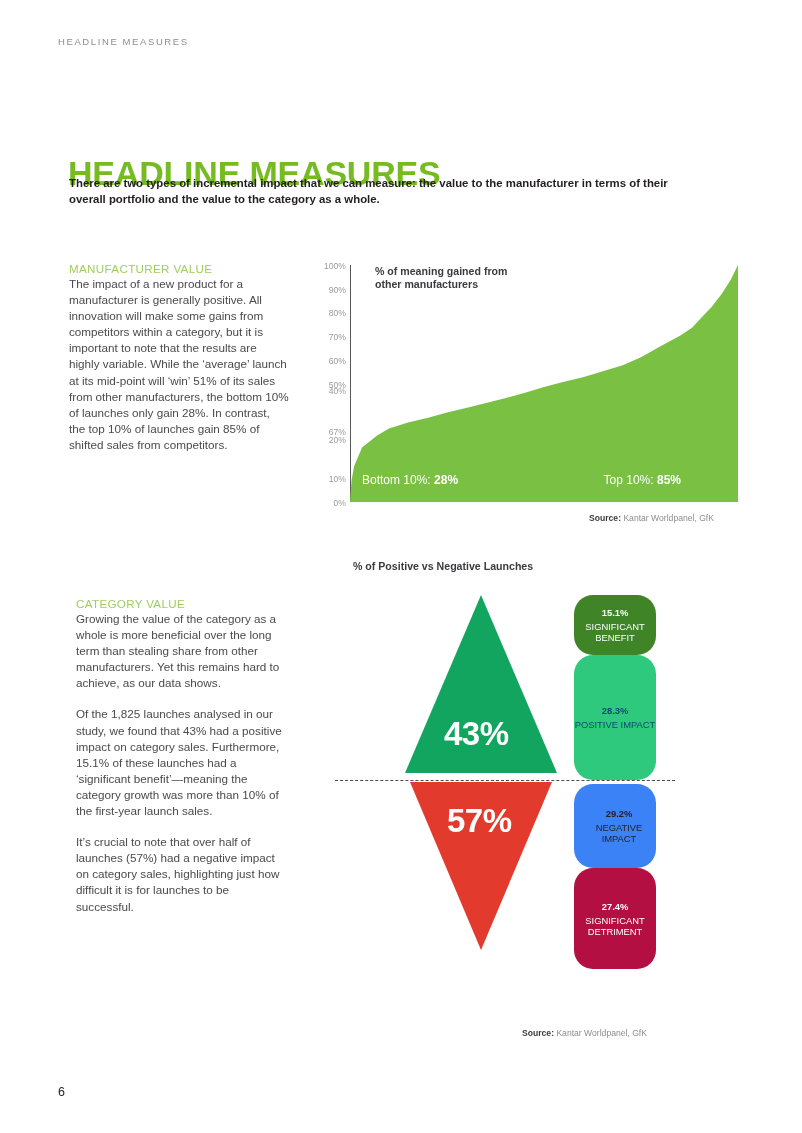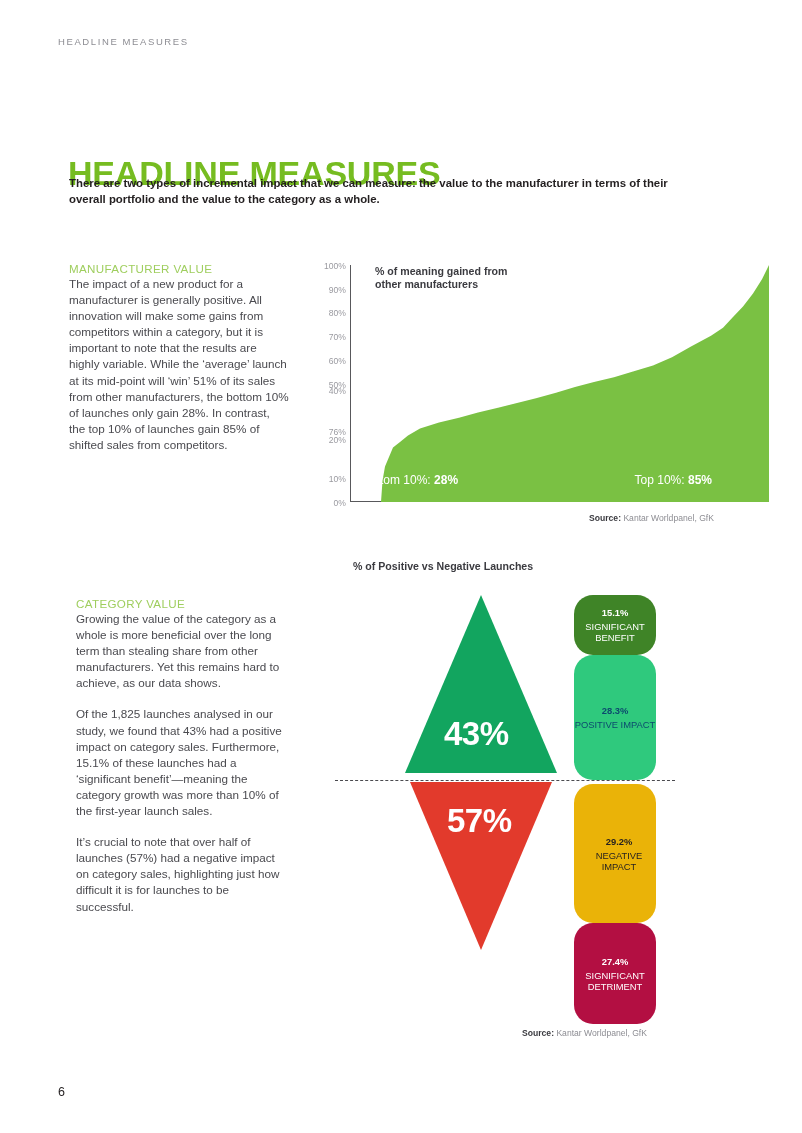--- a/index.html
+++ b/index.html
@@ -110,21 +110,20 @@
     top: 0;
     width: 28px;
     height: 100%;
   }
   #plot-area {
     position: absolute;
     left: 32px;
     top: 3px;
     width: 343px;
     height: 237px;
-    padding-left: 31px;
   }
   #axis-line-v {
     position: absolute;
     left: 32px;
     top: 3px;
     width: 1.4px;
     height: 237px;
     background: #58585b;
   }
   #axis-line-h {
@@ -244,21 +243,21 @@
   }
   .seg-name {
     font-size: 9.4px;
     font-weight: 400;
     line-height: 11px;
     margin-top: 2px;
     text-transform: uppercase;
   }
   #seg-sig-benefit  { height: 60px;  background: #3f8427; color: #ffffff; }
   #seg-pos-impact   { height: 125px; background: #2fc97d; color: #0c4a6e; }
-  #seg-neg-impact   { height: 139px; background: #eab308; color: #231f20; margin-top: 4px; padding-left: 8px; }
+  #seg-neg-impact   { height: 84px; background: #3b82f6; color: #231f20; margin-top: 4px; padding-left: 8px; }
   #seg-sig-detriment{ height: 101px; background: #b30f42; color: #ffffff; }
 
   
   #page-number {
     position: absolute;
     left: 58px;
     top: 1085px;
     font-size: 12.5px;
     color: #231f20;
     font-weight: 400;
@@ -284,21 +283,21 @@
   <div id="area-chart">
 
     <div id="axis-labels">
       <div class="axis-label" style="top:0px">100%</div>
       <div class="axis-label" style="top:23.7px">90%</div>
       <div class="axis-label" style="top:47.4px">80%</div>
       <div class="axis-label" style="top:71.1px">70%</div>
       <div class="axis-label" style="top:94.8px">60%</div>
       <div class="axis-label" style="top:118.5px">50%</div>
       <div class="axis-label" style="top:125px">40%</div>
-      <div class="axis-label" style="top:165.9px">76%</div>
+      <div class="axis-label" style="top:165.9px">67%</div>
       <div class="axis-label" style="top:174px">20%</div>
       <div class="axis-label" style="top:213.3px">10%</div>
       <div class="axis-label" style="top:237px">0%</div>
     </div>
 
     <div id="axis-line-v"></div>
     <div id="axis-line-h"></div>
 
     <div id="plot-area">
       <svg width="388" height="237" viewBox="0 0 388 237" preserveAspectRatio="none">

